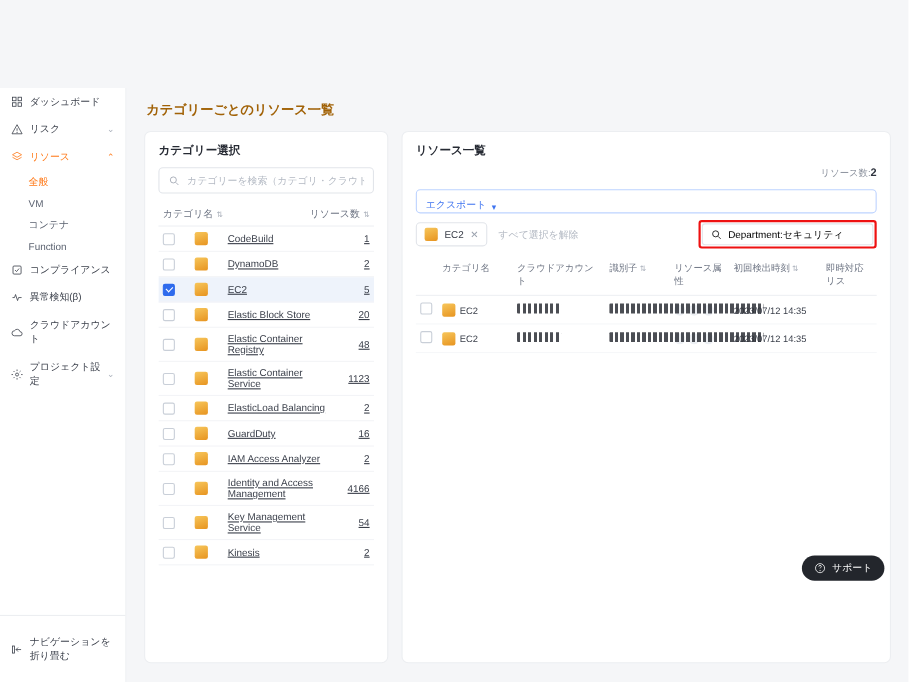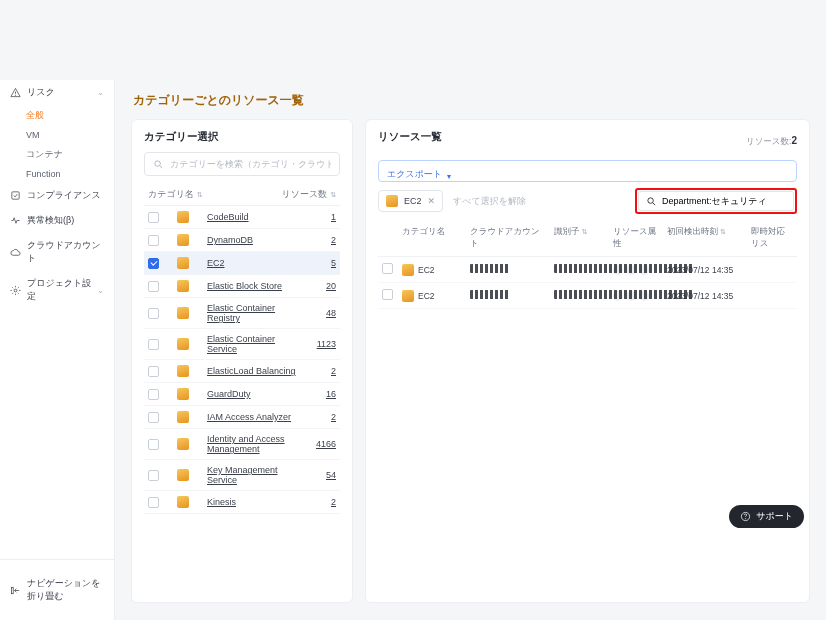--- a/index.html
+++ b/index.html
@@ -34,21 +34,21 @@
 
 .cat-list{ flex:1; overflow:hidden;}
 .cat-row{ display:flex; align-items:center; gap:18px; padding:5px 4px; font-size:9px; color:#3a3f4a; border-bottom:1px solid #f3f4f7;text-decoration:underline;}
 .cat-row .cnt{ margin-left:auto; color:#3a3f4a;}
 .cat-row.selected{ background:#eef3fb;}
 .chk{ width:11px; height:11px; border:1px solid #c9cfd8; border-radius:2px; display:inline-flex; align-items:center; justify-content:center; background:#fff; flex-shrink:0;}
 .chk.checked{ background:#2f6bed; border-color:#2f6bed;}
 .chk.checked::after{ content:""; width:5px; height:3px; border:1.5px solid #fff; border-top:none; border-right:none; transform:rotate(-45deg) translate(0.5px,-0.5px);}
 .aws{ width:12px; height:12px; border-radius:2px; background:linear-gradient(160deg,#f7c65b,#e79420); flex-shrink:0;}
 
-.right-head{ display:flex; align-items:center; margin-bottom:8px;}
+.right-head{ display:flex; align-items:flex-start; margin-bottom:8px;flex-direction:column;}
 .res-count{ margin-left:auto; font-size:8.5px; color:#8b919d;}
 .res-count b{ color:#2d323d; font-weight:700; font-size:10px;}
 
 .export-btn{ height:22px; border:1px solid #bdd3ff; color:#3f74f0; font-size:9px; border-radius:4px; padding:0 8px; display:inline-flex; align-items:flex-end; gap:5px; background:#fff;}
 
 .filter-row{ display:flex; align-items:center; gap:10px; margin-top:6px; margin-bottom:6px;}
 .chip{ height:22px; border:1px solid #e2e5ea; border-radius:4px; display:inline-flex; align-items:center; gap:6px; padding:0 7px; font-size:9px; color:#3a3f4a;}
 .chip .x{ color:#9aa1ad; font-size:9px;}
 .clear-sel{ font-size:9px; color:#b3b9c3;font-family:Liberation Serif, serif;}
 .res-search-wrap{ margin-left:auto; border:2.5px solid #e11; border-radius:3px; padding:1px;}
@@ -75,27 +75,48 @@
 </style>
 </head>
 <body>
 <div class="appwrap">
 
 <div class="app">
   <nav class="sidebar">
     <div class="side-item">
       <span class="ic">
             <svg viewBox="0 0 24 24">
+              <rect x="3" y="3" width="7" height="7"></rect>
+              <rect x="14" y="3" width="7" height="7"></rect>
+              <rect x="3" y="14" width="7" height="7"></rect>
+              <rect x="14" y="14" width="7" height="7"></rect>
+            </svg>
+          </span>
+      <span>ダッシュボード</span>
+    </div>
+    <div class="side-item">
+      <span class="ic">
+            <svg viewBox="0 0 24 24">
               <path d="M12 3l10 18H2z"></path>
               <path d="M12 10v5"></path>
               <circle cx="12" cy="18" r="0.5"></circle>
             </svg>
           </span>
       <span>リスク</span>
       <span class="chev">⌄</span>
+    </div>
+    <div class="side-item active">
+      <span class="ic">
+            <svg viewBox="0 0 24 24">
+              <path d="M12 3l9 5-9 5-9-5z"></path>
+              <path d="M3 13l9 5 9-5"></path>
+            </svg>
+          </span>
+      <span>リソース</span>
+      <span class="chev" style="color:#ff7a1a">⌃</span>
     </div>
     <div class="side-sub active">全般</div>
     <div class="side-sub">VM</div>
     <div class="side-sub">コンテナ</div>
     <div class="side-sub">Function</div>
     <div class="side-item">
       <span class="ic">
             <svg viewBox="0 0 24 24">
               <rect x="4" y="4" width="16" height="16" rx="2"></rect>
               <path d="M8 12l3 3 5-6"></path>

